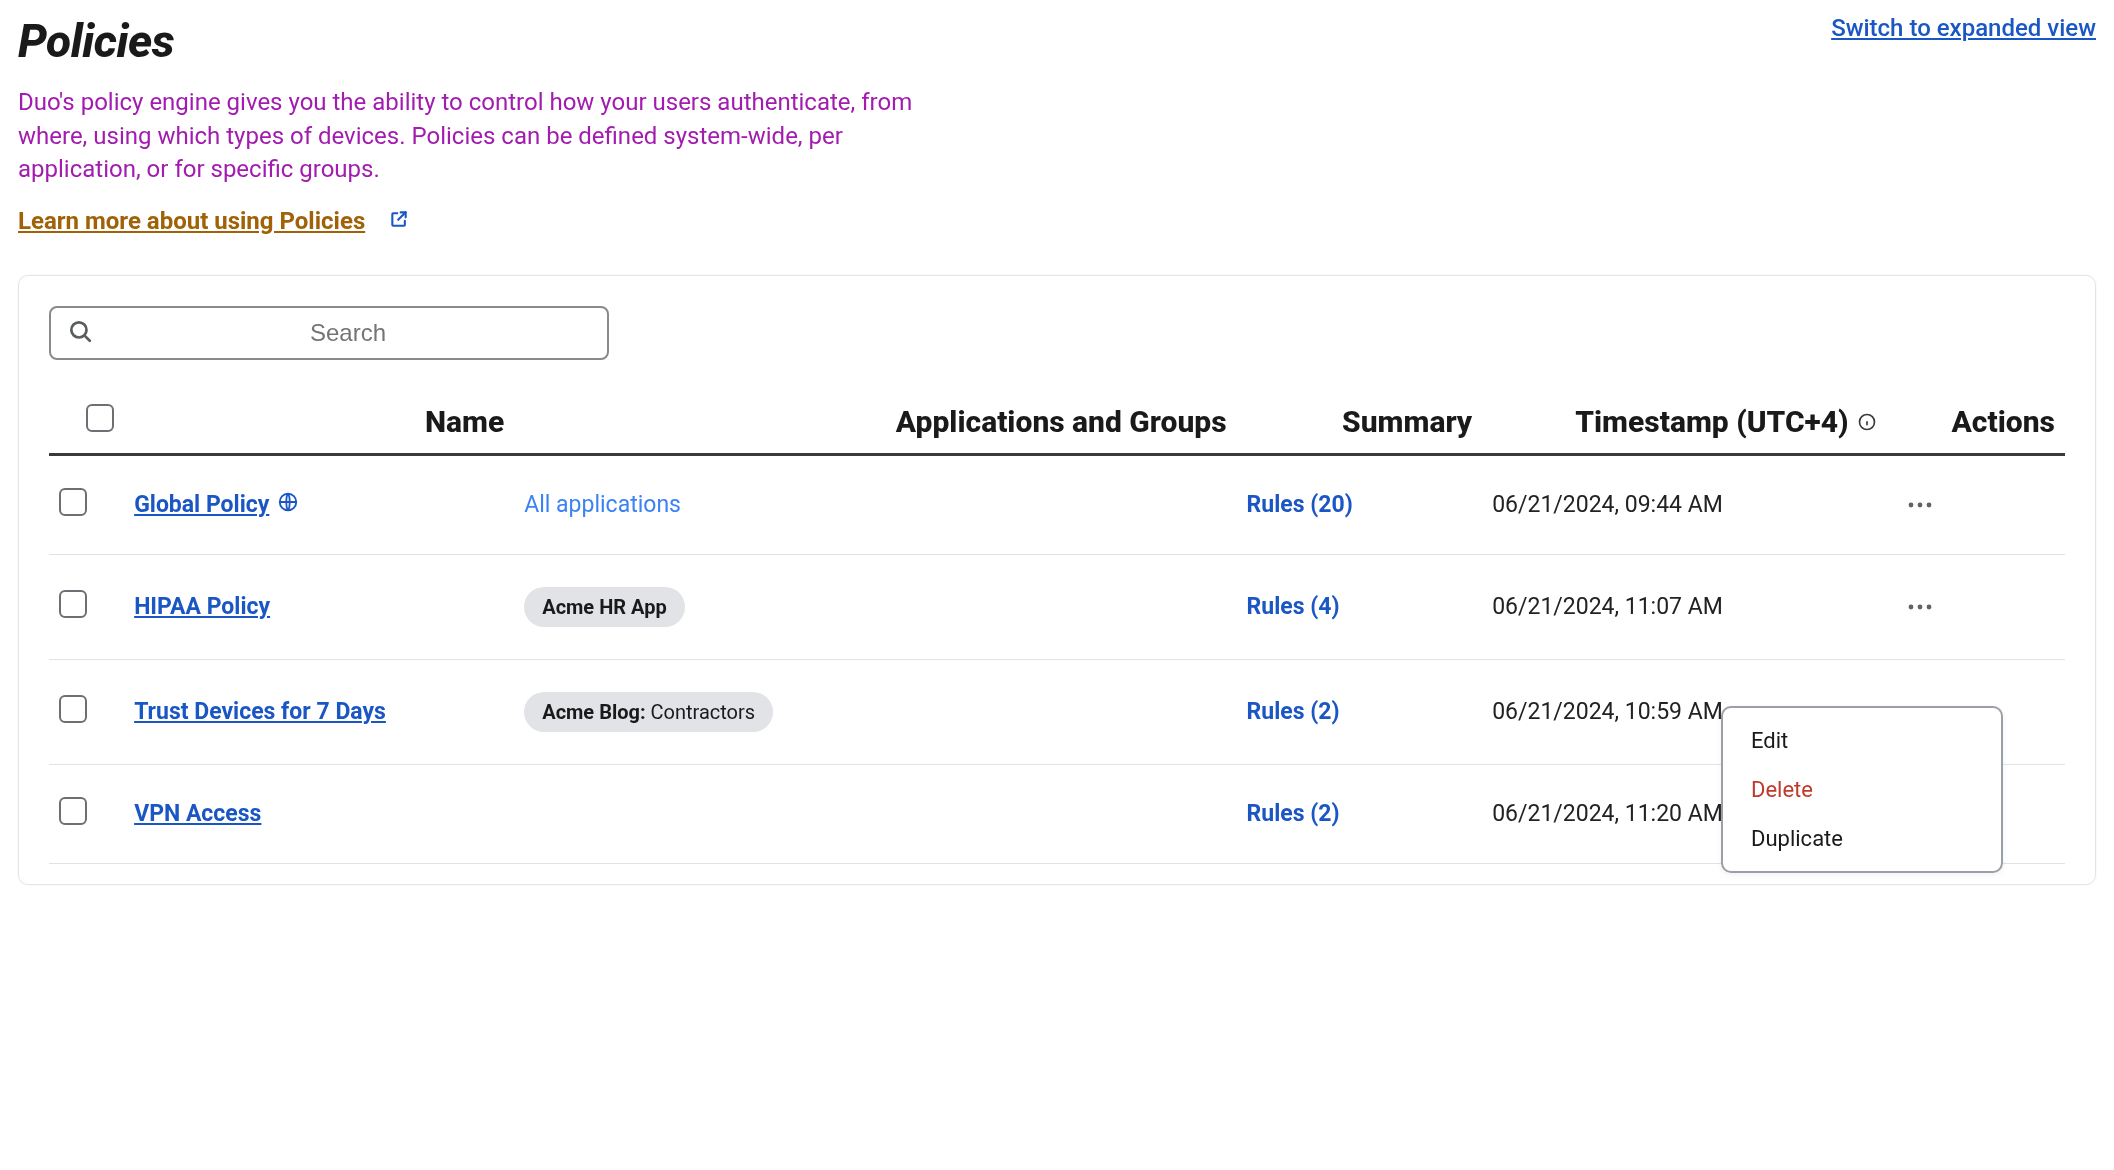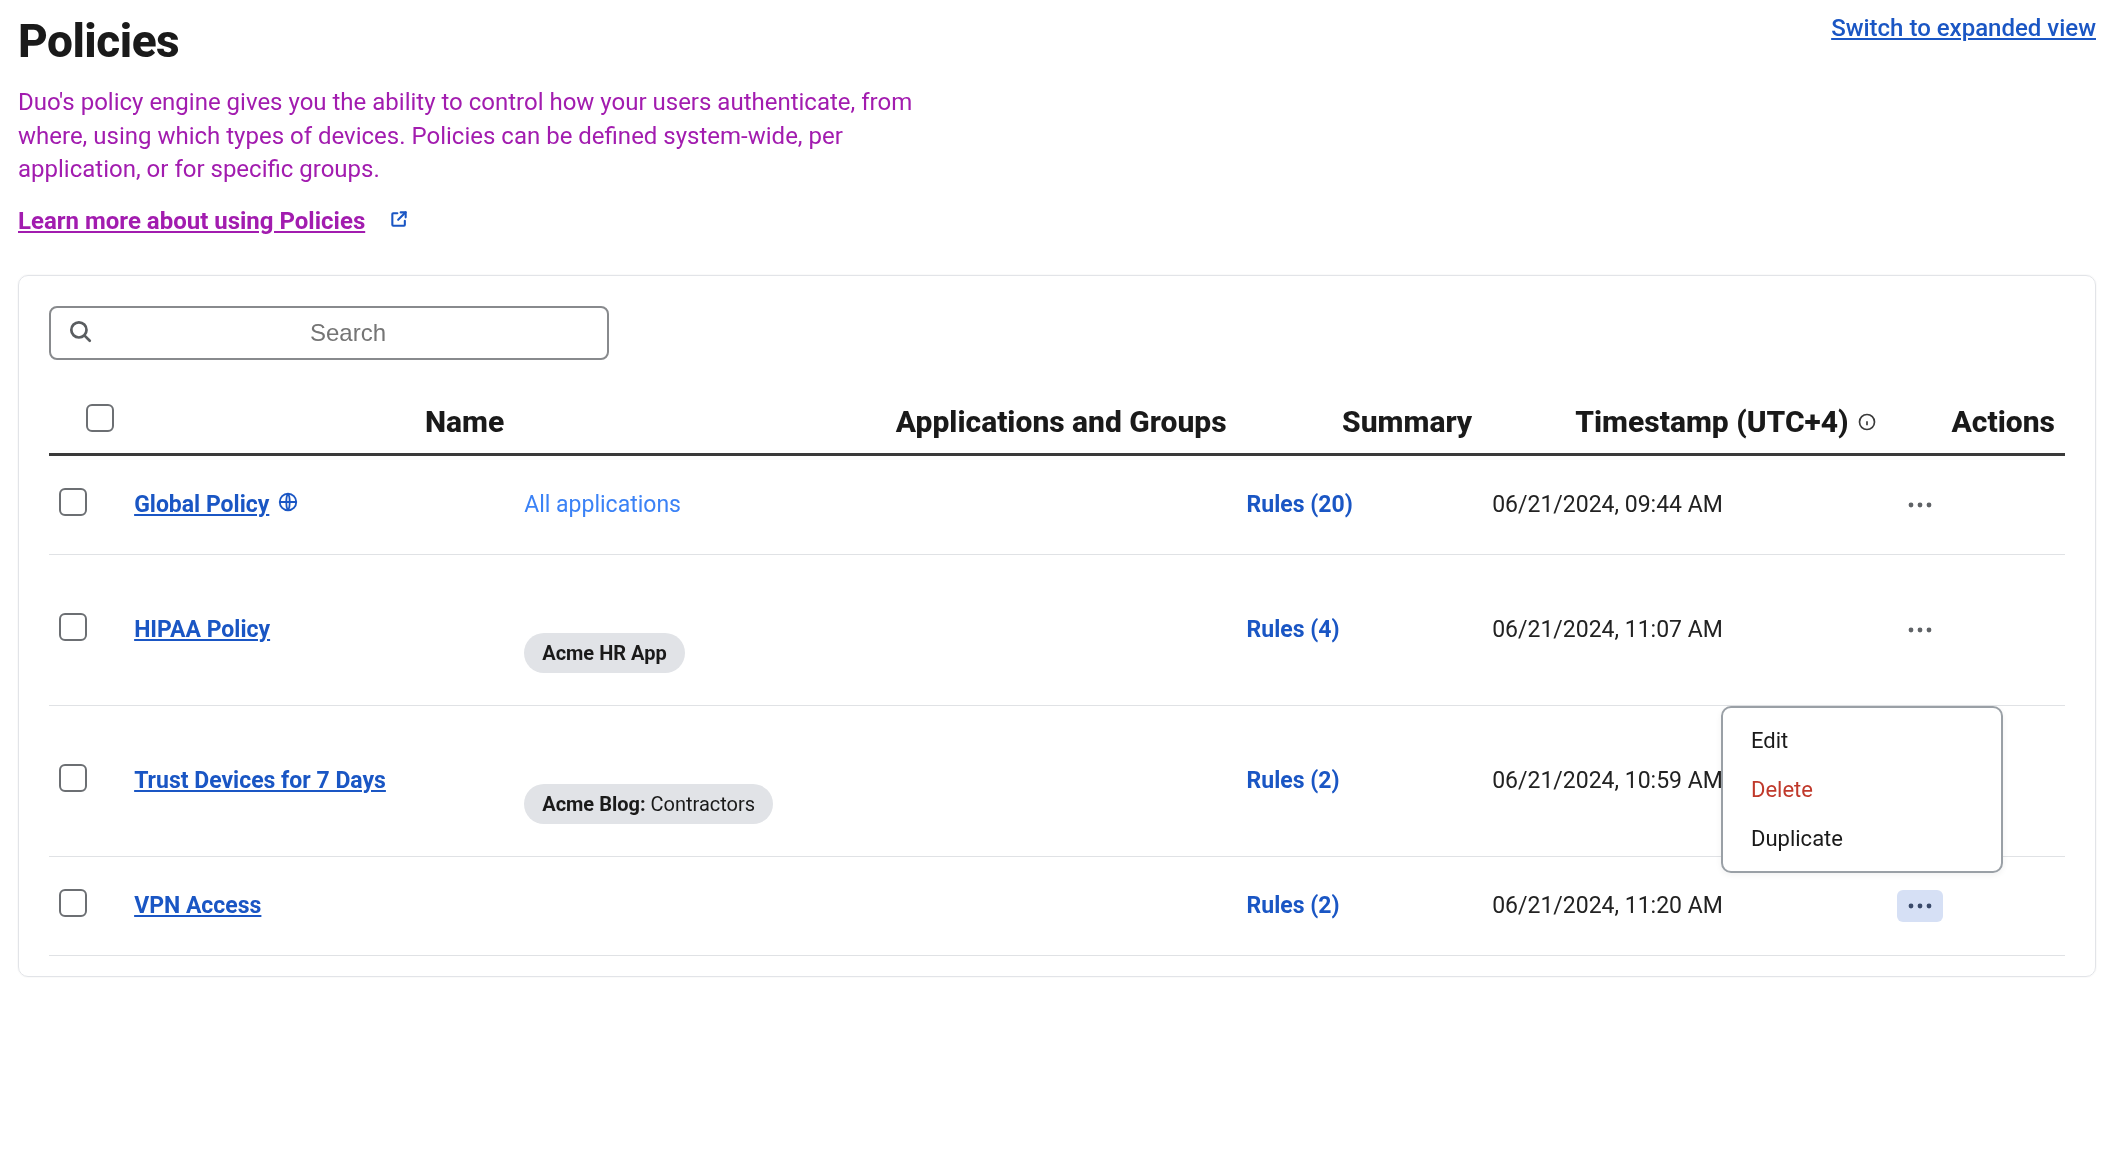--- a/index.html
+++ b/index.html
@@ -13,37 +13,38 @@
   .header-row {
     display: flex;
     justify-content: space-between;
     align-items: flex-start;
   }
   h1.page-title {
     font-size: 46px;
     font-weight: 800;
     margin: 0 0 18px 0;
     letter-spacing: -0.5px;
+    font-style: italic;
   }
   .switch-link {
     color: #1a56c4;
     font-size: 24px;
     text-decoration: underline;
     font-weight: 500;
     white-space: nowrap;
   }
   .description {
     font-size: 24px;
     color: #a21caf;
     max-width: 900px;
     line-height: 1.4;
     margin-bottom: 20px;
   }
   .learn-link {
-    color: #a21caf;
+    color: #a16207;
     font-size: 24px;
     font-weight: 700;
     text-decoration: underline;
     display: inline-flex;
     align-items: center;
     gap: 24px;
     margin-bottom: 30px;
   }
   .external-icon svg { width: 20px; height: 20px; }
   .card {
@@ -131,21 +132,20 @@
     gap: 8px;
   }
   .globe-icon svg { width: 22px; height: 22px; stroke: #1a56c4; }
   .pill {
     display: inline-block;
     background: #e1e3e7;
     border-radius: 22px;
     padding: 8px 18px;
     font-size: 20px;
     color: #1a1a1a;
-    margin-top: 46px;
   }
   .pill .bold { font-weight: 700; }
   .apps-text { font-size: 23px; color: #3b82f6; }
   .rules-link {
     color: #1a56c4;
     font-weight: 700;
     cursor: pointer;
   }
   .ts { color: #222; }
   .more-btn {

